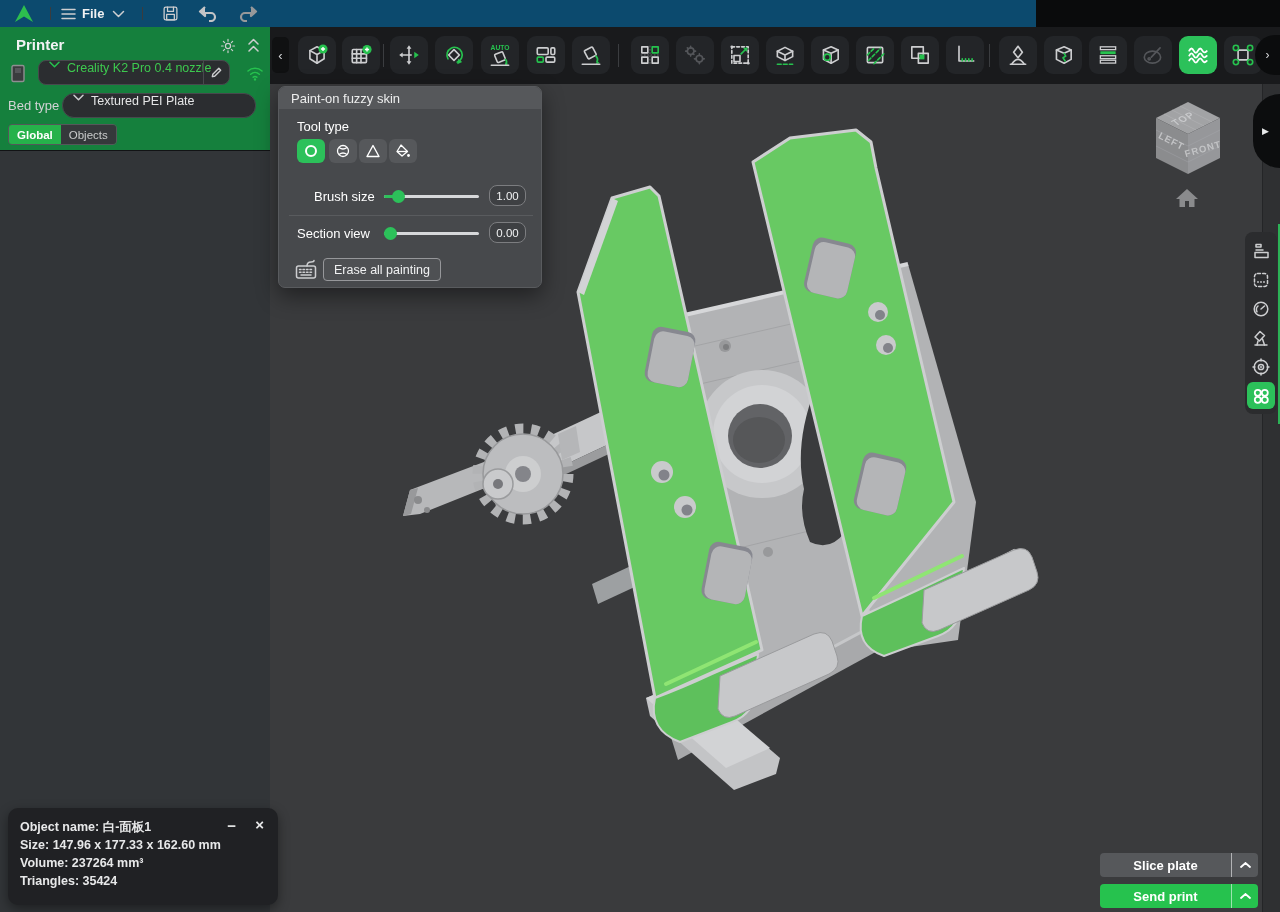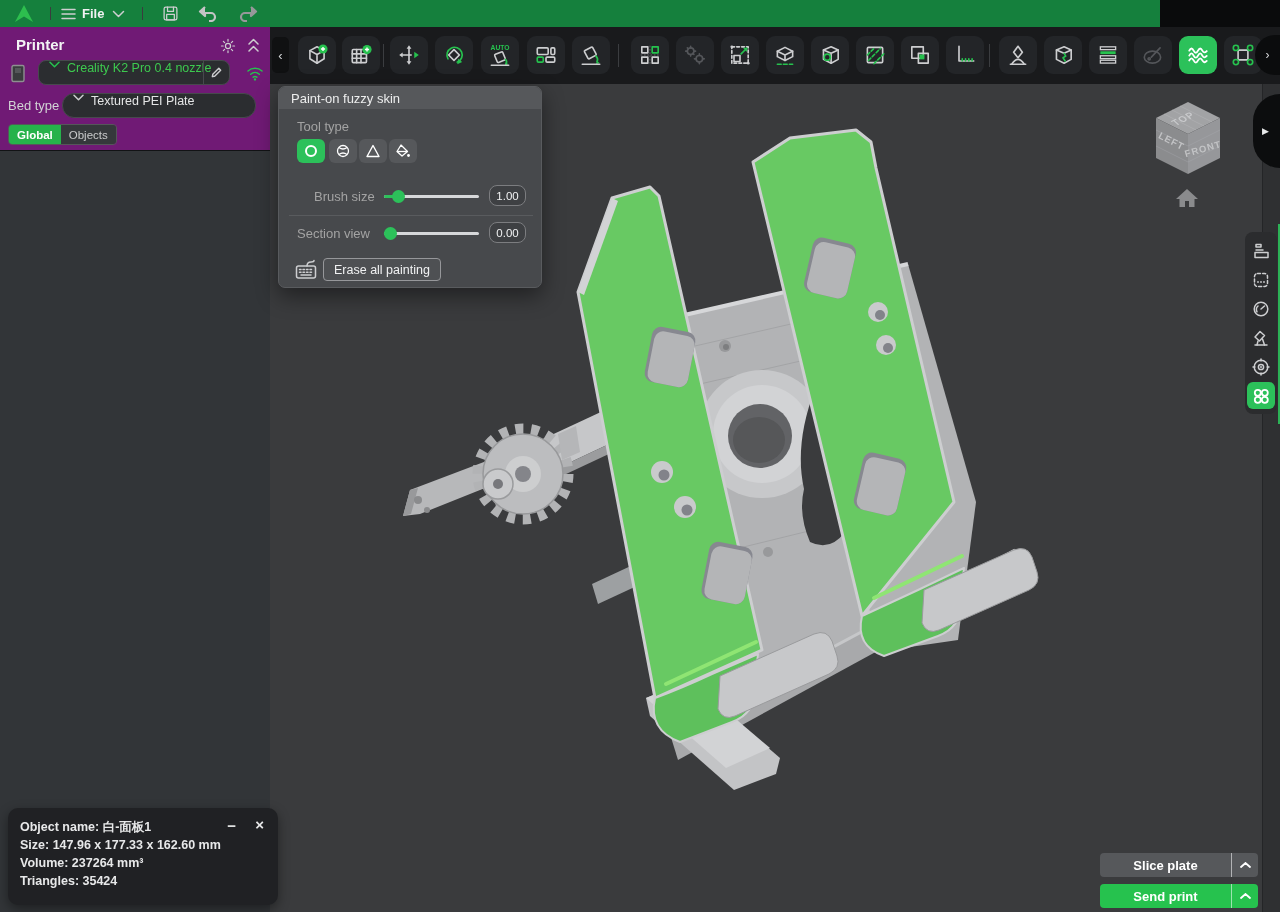--- a/index.html
+++ b/index.html
@@ -5,31 +5,31 @@
   * { margin:0; padding:0; box-sizing:border-box; }
   html,body { width:1280px; height:912px; overflow:hidden; background:#0a0b0c;
     font-family:"Liberation Sans", sans-serif; -webkit-font-smoothing:antialiased; }
   .abs { position:absolute; }
   svg { display:block; }
   .ic { stroke:#cdced0; fill:none; stroke-width:1.5; stroke-linecap:round; stroke-linejoin:round; }
   .ic-dim { stroke:#54565a; fill:none; stroke-width:1.5; stroke-linecap:round; stroke-linejoin:round; }
   .ic-green { stroke:#26C24E; fill:none; stroke-width:1.5; stroke-linecap:round; stroke-linejoin:round; }
 
   
-  #topbar { left:0; top:0; width:1160px; height:27px; background:#15803d; z-index:50; }
+  #topbar { left:0; top:0; width:1036px; height:27px; background:#0c4a6e; z-index:50; }
   .tb-item { position:absolute; top:0; height:27px; display:flex; align-items:center; color:#e8e9ea; }
   .tb-sep { position:absolute; top:7px; width:1px; height:13px; background:#3a3c3e; }
   #file-label { font-size:13px; font-weight:bold; color:#f0f1f2; }
   .nav-tab { font-size:13.5px; font-weight:bold; color:#f2f3f4; cursor:default; }
   .nav-tab-pill { background:#26C24E; border-radius:4px; padding:0 17px; height:27px;
     display:flex; align-items:center; }
 
   
   #sidebar { left:0; top:27px; width:270px; height:885px; background:#323538; z-index:10; }
-  #sidebar-top { position:absolute; left:0; top:0; width:270px; height:124px; background:#701a75;
+  #sidebar-top { position:absolute; left:0; top:0; width:270px; height:124px; background:#15803d;
     border-bottom:1px solid #121315; }
   #printer-title { position:absolute; left:16px; top:9px; font-size:15px; font-weight:bold; color:#f2f3f4; }
   .sel-box { position:absolute; height:25px; background:#2B2D30; border:1px solid #47494d;
     border-radius:8px; display:flex; }
   #printer-select { left:38px; top:33px; width:192px; }
   #printer-select .txt { color:#3DC94F; font-size:12.5px; margin-left:7px; white-space:nowrap; }
   #bed-select { left:62px; top:66px; width:194px;border-radius:12px; }
   #bed-select .txt { color:#e4e5e6; font-size:12.5px; margin-left:7px; }
   #bed-label { position:absolute; left:8px; top:71px; font-size:13px; color:#d2d3d5; }
   #scope-tabs { position:absolute; left:8px; top:97px; height:21px; display:flex;
@@ -67,21 +67,21 @@
   
   #nav-cube { position:absolute; left:880px; top:12px; width:76px; height:96px; }
   #home-btn { position:absolute; left:905px; top:104px; }
 
   
   #fuzzy-panel { left:278px; top:86px; width:264px; height:202px; z-index:40;
     border-radius:7px; box-shadow:0 8px 22px rgba(0,0,0,.45); background:#47494C;
     border:1px solid #595b5e; }
   #fuzzy-header { height:22px; background:#56585B; border-radius:6px 6px 0 0; display:flex;
     align-items:center; padding-left:12px; font-size:13px; color:#eceded; }
-  .fz-label { position:absolute; font-size:13px; color:#a3a3a3; }
+  .fz-label { position:absolute; font-size:13px; color:#ffffff; }
   .tool-btn { position:absolute; top:52px; width:28px; height:24px; border-radius:6px; background:#56585B;
     display:flex; align-items:center; justify-content:center; }
   .tool-btn.on { background:#2CC15A; }
   .slider { position:absolute; left:105px; width:95px; height:3px; background:#d7d8da; border-radius:2px; }
   .slider .fill { position:absolute; left:0; top:0; height:3px; background:#2CC15A; border-radius:2px; }
   .slider .thumb { position:absolute; top:-5.5px; width:13px; height:13px; border-radius:50%;
     background:#2CC15A; }
   .val-box { position:absolute; left:210px; width:37px; height:21px; background:#3E4043;
     border:1px solid #7c7d80; border-radius:8px; color:#f0f1f2; font-size:11.5px;
     display:flex; align-items:center; justify-content:center; }

